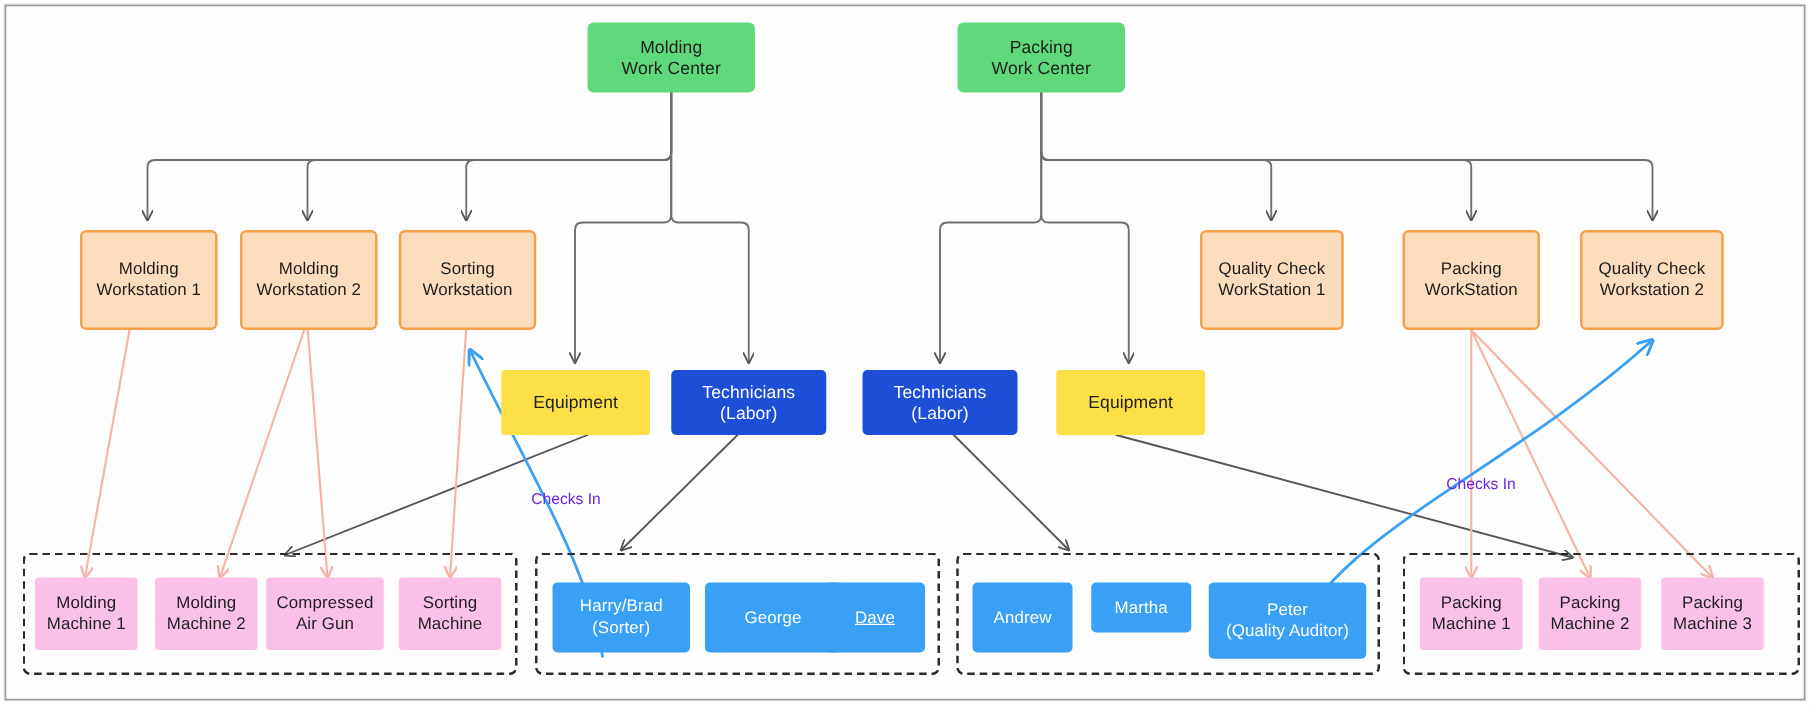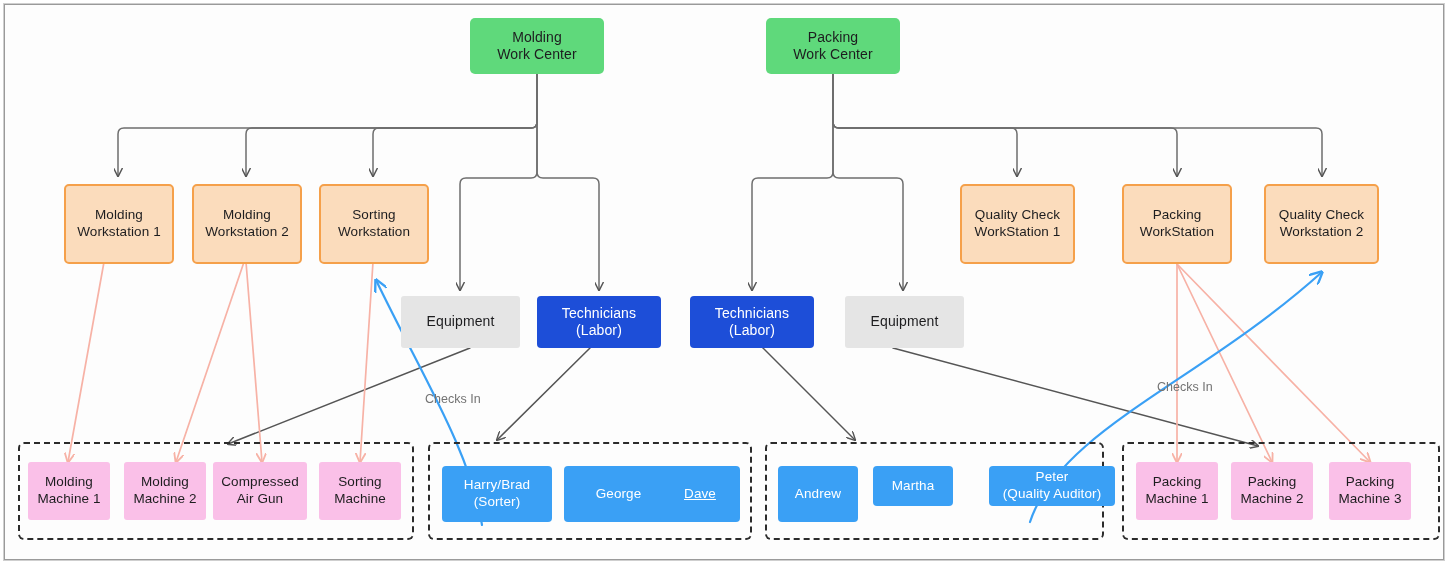--- a/index.html
+++ b/index.html
@@ -28,35 +28,35 @@
     display:flex;align-items:center;justify-content:center;
     text-align:center;
     line-height:1.25;
     font-size:13.5px;
     letter-spacing:.1px;
     white-space:pre-line;
     z-index:3;
   }
   .n-wc{ background:#5FD97B; color:#1d1d1f; border-radius:5px; font-size:14px;}
   .n-ws{ background:#FBDCBC; border:2px solid #F5A04A; color:#1d1d1f; border-radius:5px;}
-  .n-equip{ background:#e5e5e5; color:#1d1d1f; border-radius:3px; font-size:14px;}
+  .n-equip{ background:#fde047; color:#1d1d1f; border-radius:3px; font-size:14px;}
   .n-labor{ background:#1d4ed8; color:#ffffff; border-radius:4px; font-size:14px;}
   .n-machine{ background:#FAC0E8; color:#1d1d1f; border-radius:3px;}
   .n-person{ background:#3AA0F5; color:#ffffff; border-radius:4px;}
   .group{
     position:absolute;
     box-sizing:border-box;
     border:2px dashed #2b2b2b;
     border-radius:6px;
     background:transparent;
     z-index:1;
   }
   .edge-label{
     position:absolute;
-    color:#737373;
+    color:#6d28d9;
     font-size:12.5px;
     z-index:4;
     white-space:nowrap;
   }
 </style>
 </head>
 <body>
 
 <div id="canvas">
   <div id="frame"></div>
@@ -153,21 +153,21 @@
 
   <div class="group" style="left:428px;top:442px;width:324px;height:98px;"></div>
   <div class="node n-person" style="left:442px;top:466px;width:110px;height:56px;">Harry/Brad
 (Sorter)</div>
   <div class="node n-person" style="left:564px;top:466px;width:109px;height:56px;">George</div>
   <div class="node n-person" style="left:660px;top:466px;width:80px;height:56px;text-decoration:underline;">Dave</div>
 
   <div class="group" style="left:765px;top:442px;width:339px;height:98px;"></div>
   <div class="node n-person" style="left:778px;top:466px;width:80px;height:56px;">Andrew</div>
   <div class="node n-person" style="left:873px;top:466px;width:80px;height:40px;">Martha</div>
-  <div class="node n-person" style="left:967px;top:466px;width:126px;height:40px;margin-left:22px;">Peter
+  <div class="node n-person" style="left:967px;top:466px;width:126px;height:61px;">Peter
 (Quality Auditor)</div>
 
   <div class="group" style="left:1122px;top:442px;width:318px;height:98px;"></div>
   <div class="node n-machine" style="left:1136px;top:462px;width:82px;height:58px;">Packing
 Machine 1</div>
   <div class="node n-machine" style="left:1231px;top:462px;width:82px;height:58px;">Packing
 Machine 2</div>
   <div class="node n-machine" style="left:1329px;top:462px;width:82px;height:58px;">Packing
 Machine 3</div>
 </div>

